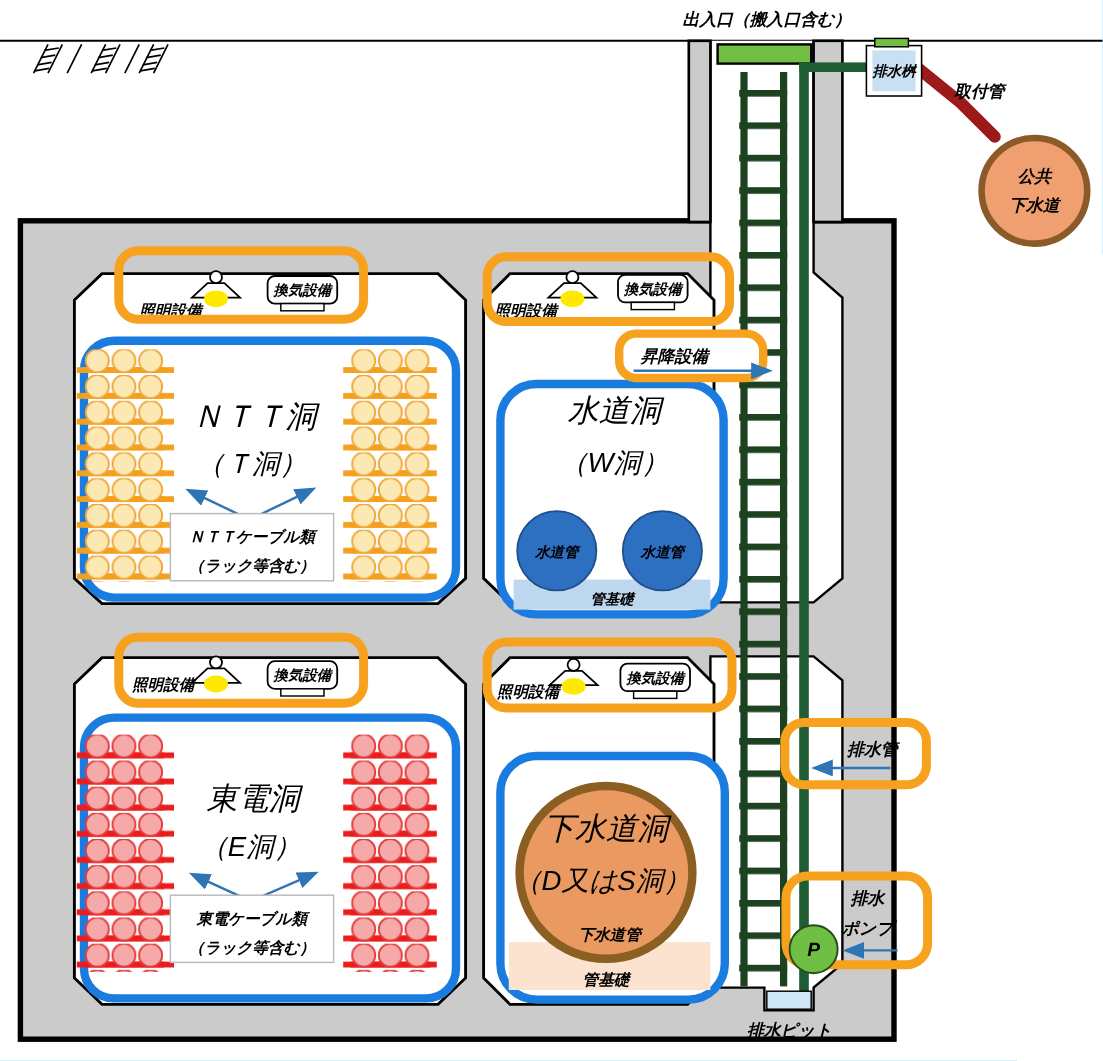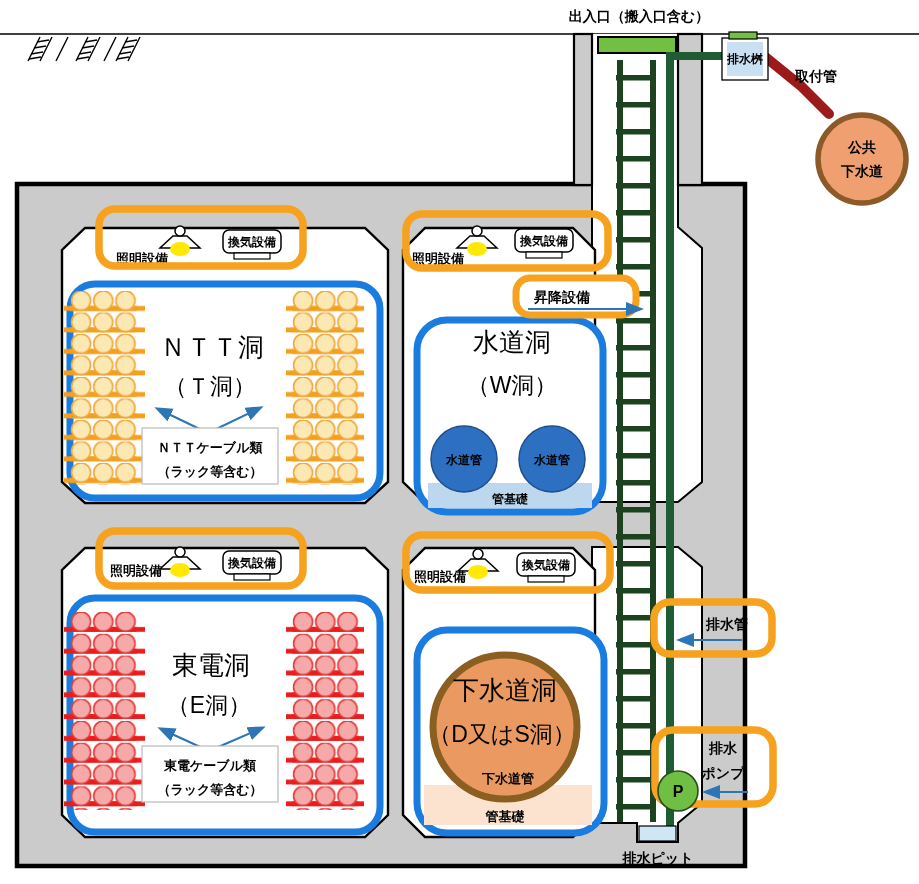--- a/index.html
+++ b/index.html
@@ -1,17 +1,17 @@
 <!DOCTYPE html>
 <html><head>
 <meta charset="utf-8">
 <style>
   html,body{margin:0;padding:0;background:#ffffff;}
   .stage{position:relative;width:919px;height:884px;background:#7dd3fc;overflow:hidden;
-         font-family:"Liberation Sans","DejaVu Sans",sans-serif;}
+         font-family:"Liberation Sans","DejaVu Sans",sans-serif;font-style:italic;}
   svg{display:block}
   text{font-family:"Liberation Sans","DejaVu Sans",sans-serif;fill:#000;}
   .t-title{font-size:26px;}
   .t-sub{font-size:23px;}
   .t-lab{font-size:13px;font-weight:bold;}
   .t-lab12{font-size:12px;font-weight:bold;}
   .t-lab14{font-size:14px;font-weight:bold;}
   .t-p{font-size:16px;font-weight:bold;}
   .mid{text-anchor:middle;}
 </style>

